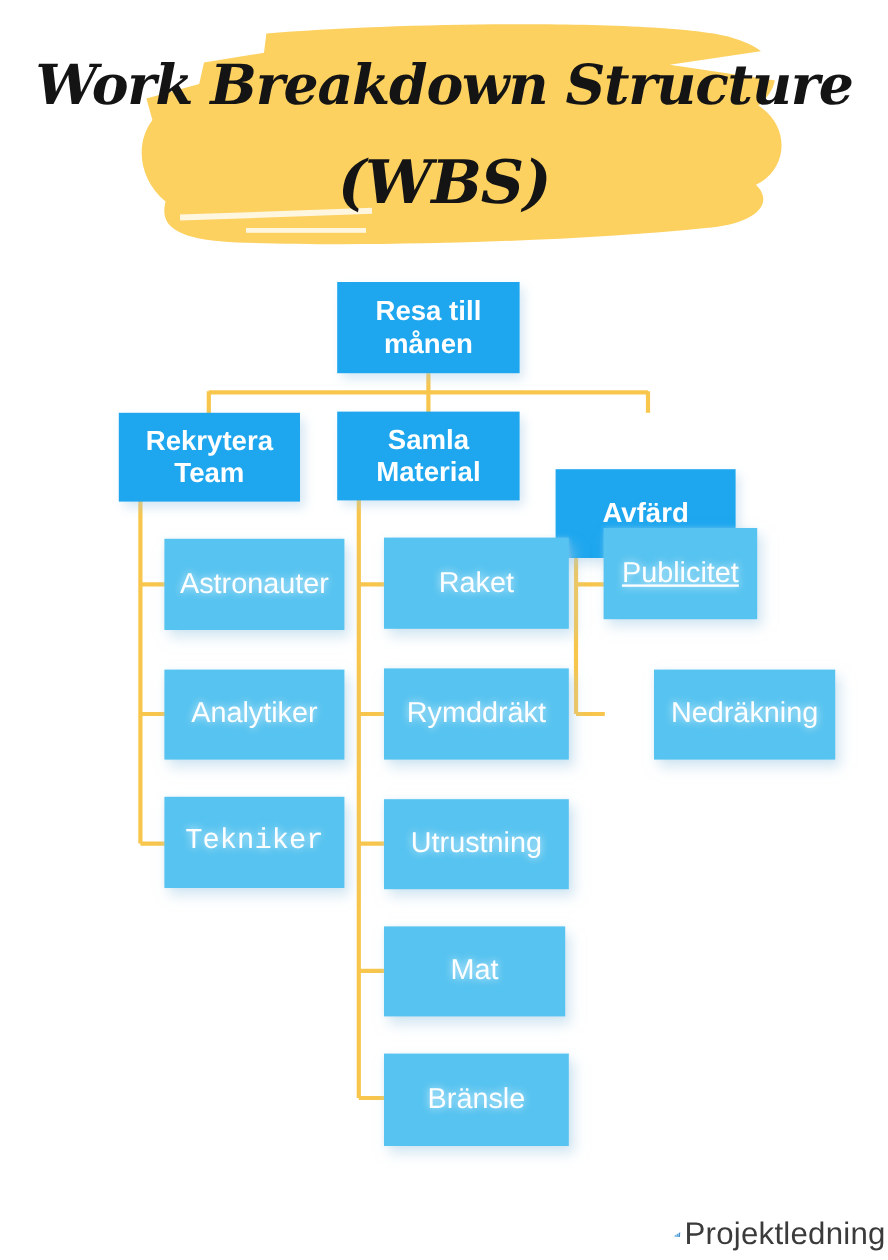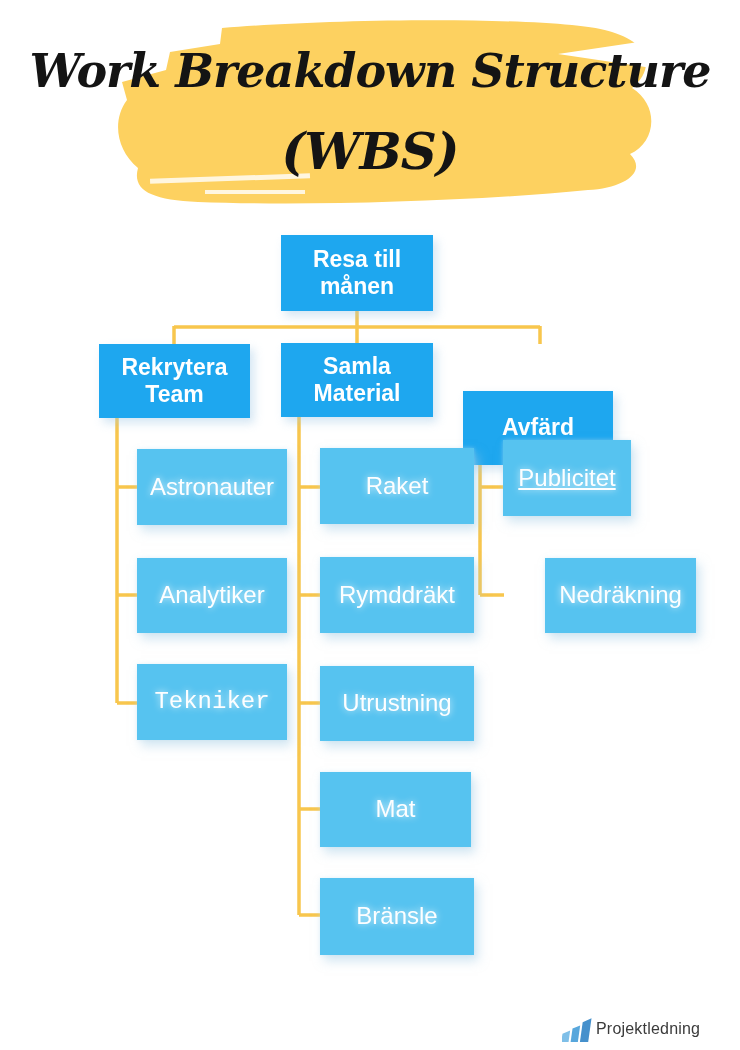--- a/index.html
+++ b/index.html
@@ -59,21 +59,21 @@
   .logo{
     position:absolute;left:562px;top:1008px;width:176px;height:34px;
     display:flex;align-items:flex-end;
   }
   .logo-icon{width:31px;height:27px;margin-right:3px;}
   .logo-bar-1{fill:var(--logo-bar-light,#7fbfe8);}
   .logo-bar-2{fill:var(--logo-bar-mid,#58a7dc);}
   .logo-bar-3{fill:var(--logo-bar-dark,#4590cc);}
   .logo-text{
     color:var(--logo-text,#3b3b3b);
-    font-size:16px;line-height:27px;
+    font-size:26px;line-height:27px;
     letter-spacing:.2px;
   }
 </style>
 </head>
 <body>
 
 <div class="canvas">
 
   <svg class="brush-svg" viewBox="0 0 740 230" aria-hidden="true">
     <path class="brush-main" d="M 222 28

